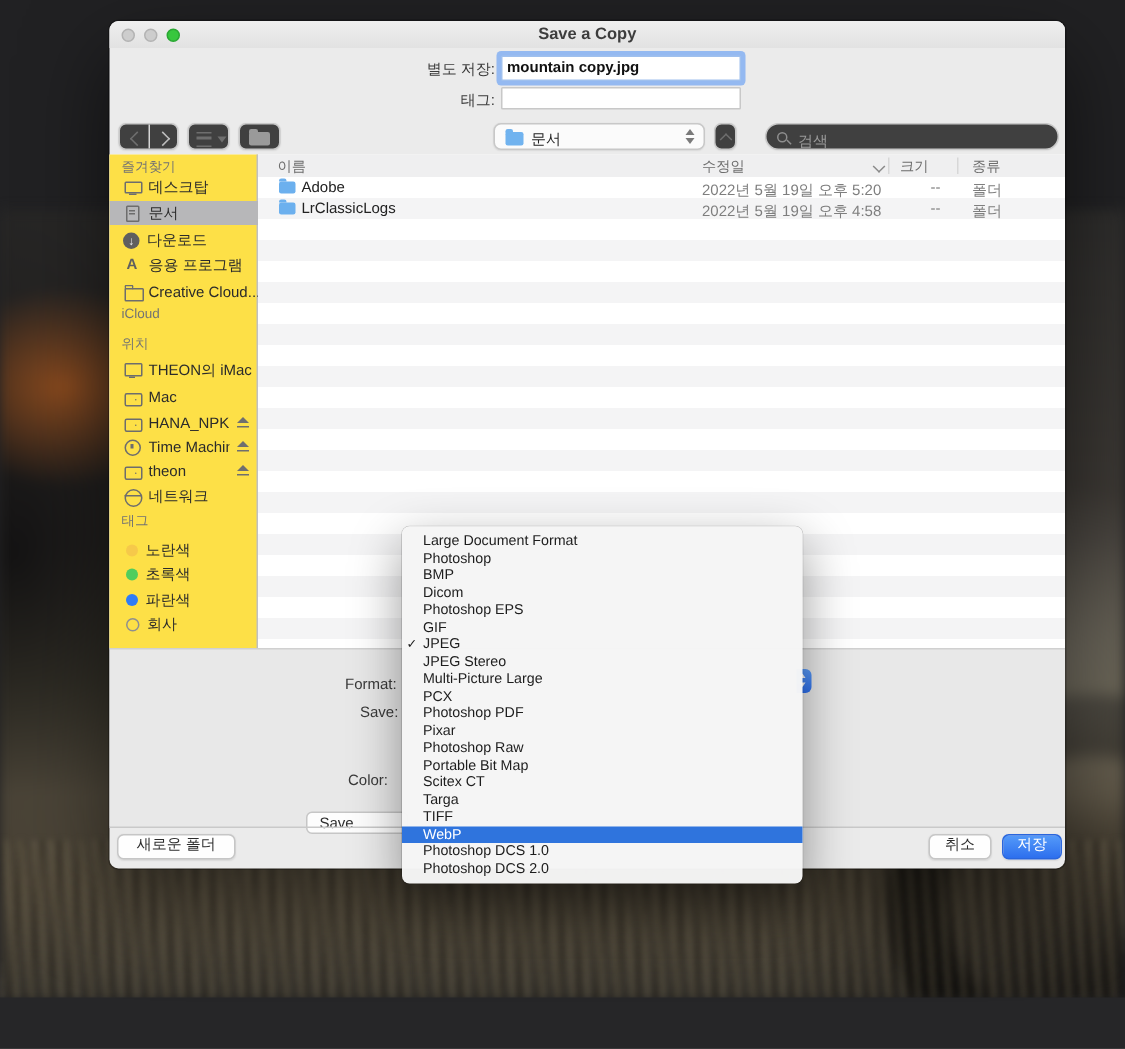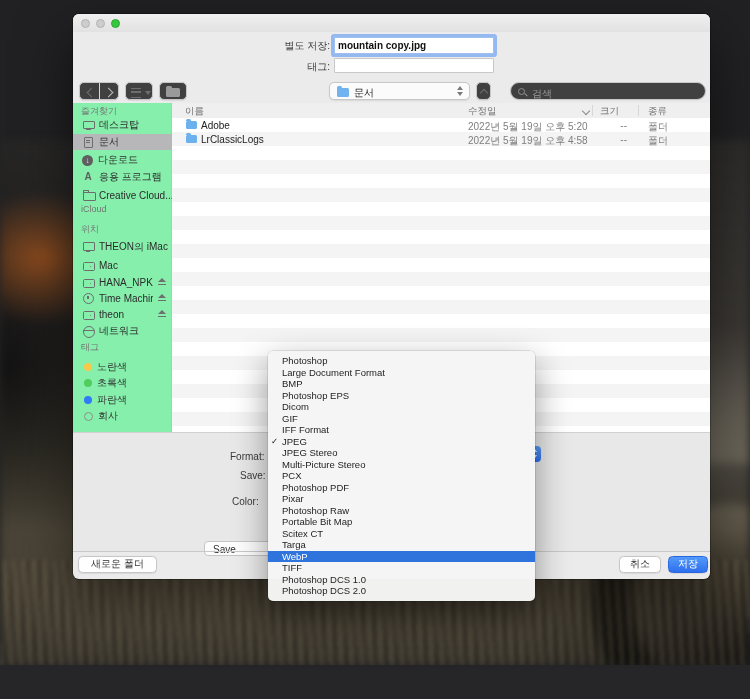--- a/index.html
+++ b/index.html
@@ -70,21 +70,21 @@
   .stepper .down{width:0;height:0;border-left:3.5px solid transparent;border-right:3.5px solid transparent;border-top:4.5px solid #7a7a7a;}
   .upbtn{left:403px;width:15px;}
   .upcaret{position:absolute;left:4px;top:7px;width:5px;height:5px;border:solid #6e6e6e;border-width:1.5px 1.5px 0 0;transform:rotate(-45deg);}
   .search{left:437px;width:196px;border-radius:9px;}
   .lens{position:absolute;left:7px;top:5px;width:5px;height:5px;border:1.2px solid #8f8f8f;border-radius:50%;}
   .lens::after{content:"";position:absolute;left:4.5px;top:5px;width:3.5px;height:1.2px;background:#8f8f8f;transform:rotate(45deg);}
   .search-ph{position:absolute;left:21px;top:4px;color:#9b9b9b;font-size:10px;}
 
   
   .browser{position:absolute;left:0;top:89px;width:637px;height:329px;background:#fff;}
-  .sidebar{position:absolute;left:0;top:0;width:99px;height:329px;background:#86efac;border-right:1px solid #bfbfc1;box-sizing:border-box;}
+  .sidebar{position:absolute;left:0;top:0;width:99px;height:329px;background:#fde047;border-right:1px solid #bfbfc1;box-sizing:border-box;}
   .sb-header{position:absolute;left:8px;font-size:9px;color:#737373;}
   .sb-item{position:absolute;left:0;width:99px;height:16px;display:flex;align-items:center;gap:5px;padding-left:9px;box-sizing:border-box;font-size:10px;color:#2b2b2b;}
   .sb-item.sel{background:#b7b7b9;}
   .sb-label{white-space:nowrap;overflow:hidden;}
   .eject{position:relative;width:8px;height:8px;margin-left:auto;margin-right:6px;flex:none;}
   .eject::before{content:"";position:absolute;left:0;top:0;width:0;height:0;border-left:4px solid transparent;border-right:4px solid transparent;border-bottom:4px solid #6f6f6f;}
   .eject::after{content:"";position:absolute;left:0;top:5.5px;width:8px;height:1.5px;background:#6f6f6f;}
   
   .ic{flex:none;position:relative;width:12px;height:12px;}
   .ic-desktop::before{content:"";position:absolute;left:0.5px;top:1.5px;width:10px;height:6.5px;border:1.2px solid #6d6d6d;border-radius:1px;}
@@ -155,20 +155,21 @@
   <div class="bg-grass"></div>
   <div class="bg-bottom"></div>
 
   <div class="dialog">
     <div class="titlebar">
       <div class="lights">
         <div class="light"></div>
         <div class="light"></div>
         <div class="light green"></div>
       </div>
+      <div class="title">Save a Copy</div>
     </div>
 
     <div class="field-label" style="left:147px;top:25px;">별도 저장:</div>
     <input class="name-input" value="mountain copy.jpg" style="">
     <div class="field-label" style="left:147px;top:46px;">태그:</div>
     <input class="tags-input" value="" style="">
 
     <div class="toolbar">
       <div class="tbtn seg">
         <div class="seg-cell">
@@ -303,53 +304,52 @@
           <span class="rdate">2022년 5월 19일 오후 4:58</span>
           <span class="rsize">--</span>
           <span class="rkind">폴더</span>
         </div>
       </div>
     </div>
 
     <div class="options">
       <div class="opt-label" style="left:157px;top:18px;">Format:</div>
       <div class="opt-label" style="left:167px;top:37px;">Save:</div>
-      <div class="opt-label" style="left:159px;top:63px;">Color:</div>
+      <div class="opt-label" style="left:159px;top:82px;">Color:</div>
       <div class="format-cap">
         <div class="up"></div>
         <div class="down"></div>
       </div>
       <div class="save-frag">Save</div>
     </div>
 
     <div class="footer-sep"></div>
     <div class="btn newfolder">새로운 폴더</div>
     <div class="btn cancel">취소</div>
     <div class="btn save">저장</div>
   </div>
 
   <div class="menu">
+    <div class="mi">Large Document Format</div>
     <div class="mi">Photoshop</div>
-    <div class="mi">Large Document Format</div>
     <div class="mi">BMP</div>
+    <div class="mi">Dicom</div>
     <div class="mi">Photoshop EPS</div>
-    <div class="mi">Dicom</div>
     <div class="mi">GIF</div>
-    <div class="mi">IFF Format</div>
     <div class="mi">
       <span class="check">✓</span>
       <span>JPEG</span>
     </div>
     <div class="mi">JPEG Stereo</div>
-    <div class="mi">Multi-Picture Stereo</div>
+    <div class="mi">Multi-Picture Large</div>
     <div class="mi">PCX</div>
     <div class="mi">Photoshop PDF</div>
     <div class="mi">Pixar</div>
     <div class="mi">Photoshop Raw</div>
     <div class="mi">Portable Bit Map</div>
     <div class="mi">Scitex CT</div>
     <div class="mi">Targa</div>
+    <div class="mi">TIFF</div>
     <div class="mi sel">WebP</div>
-    <div class="mi">TIFF</div>
     <div class="mi">Photoshop DCS 1.0</div>
     <div class="mi">Photoshop DCS 2.0</div>
   </div>
 </div>
 
 </body></html>

